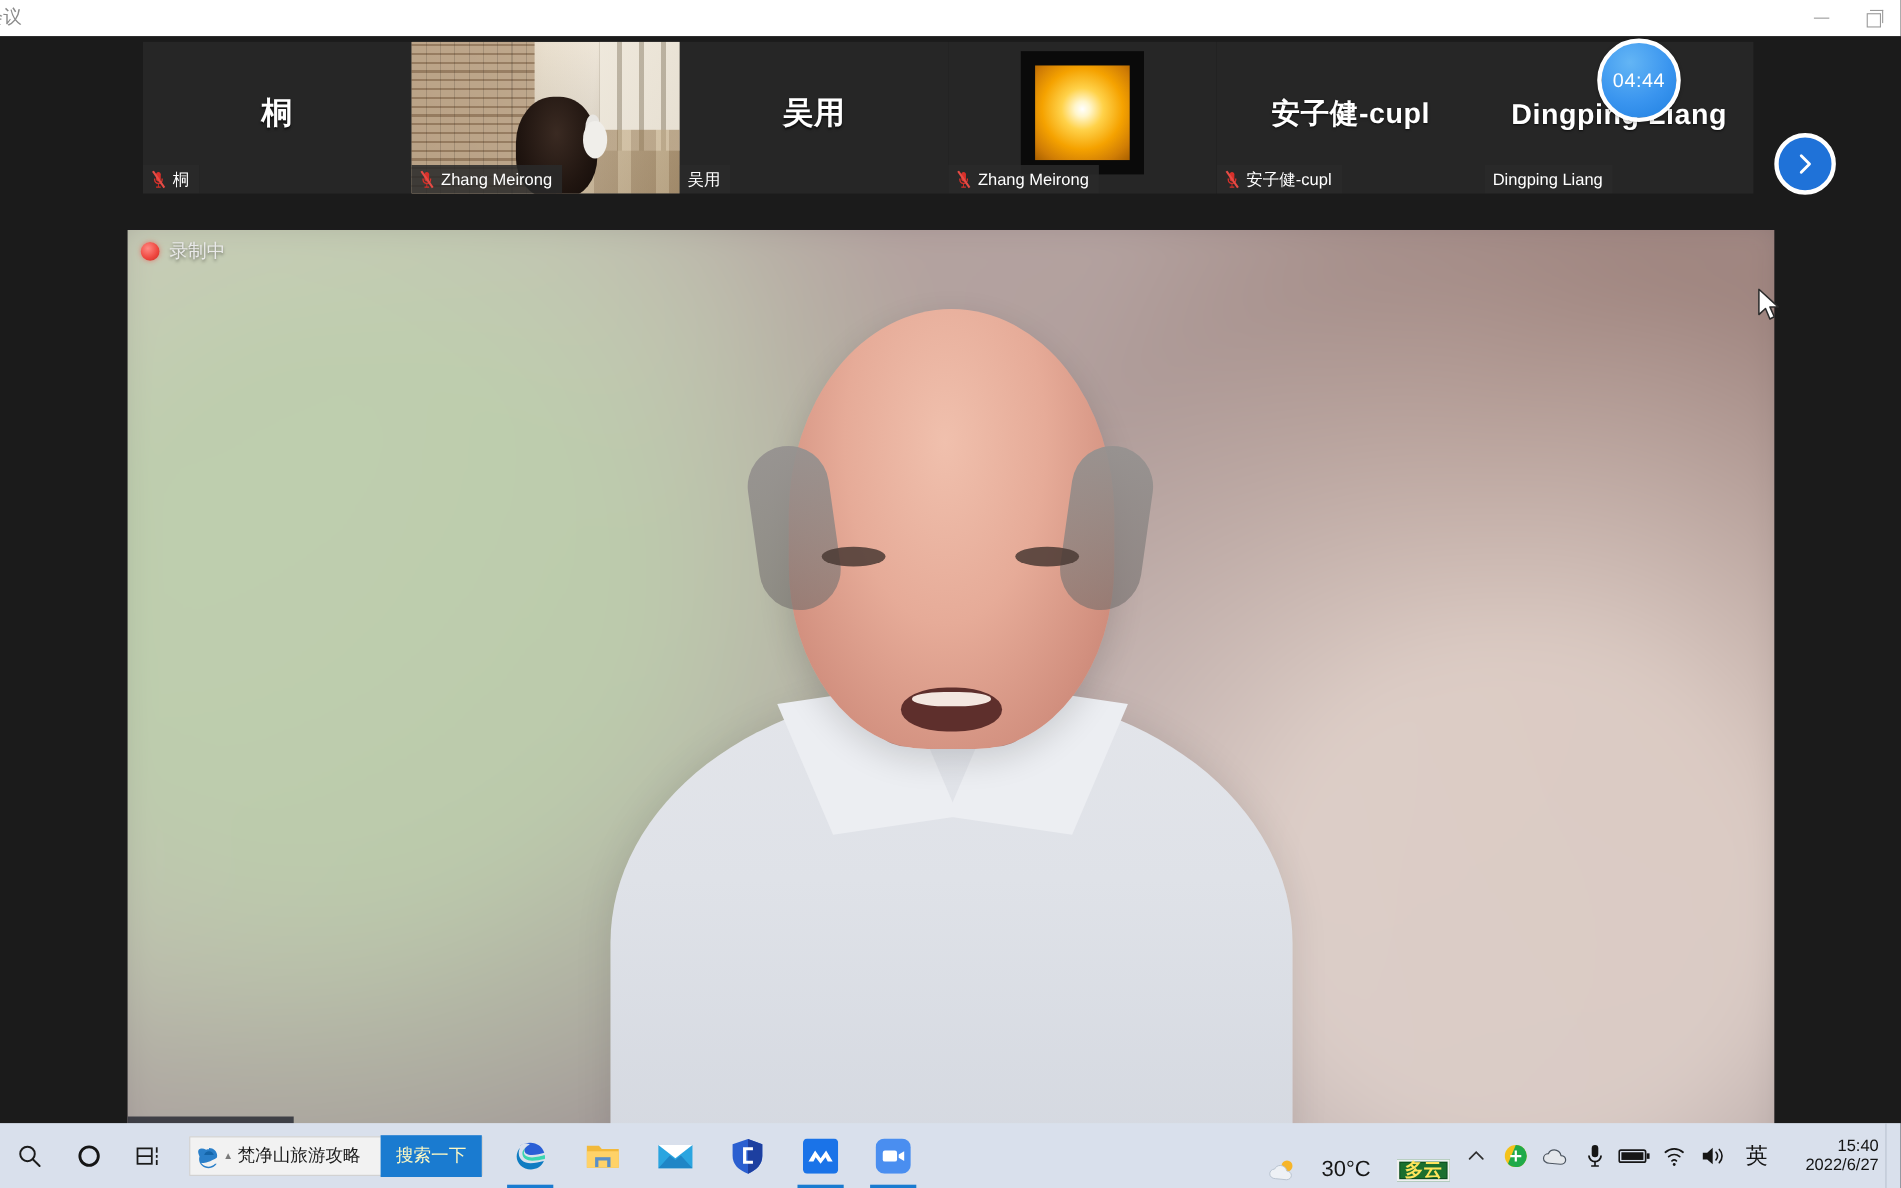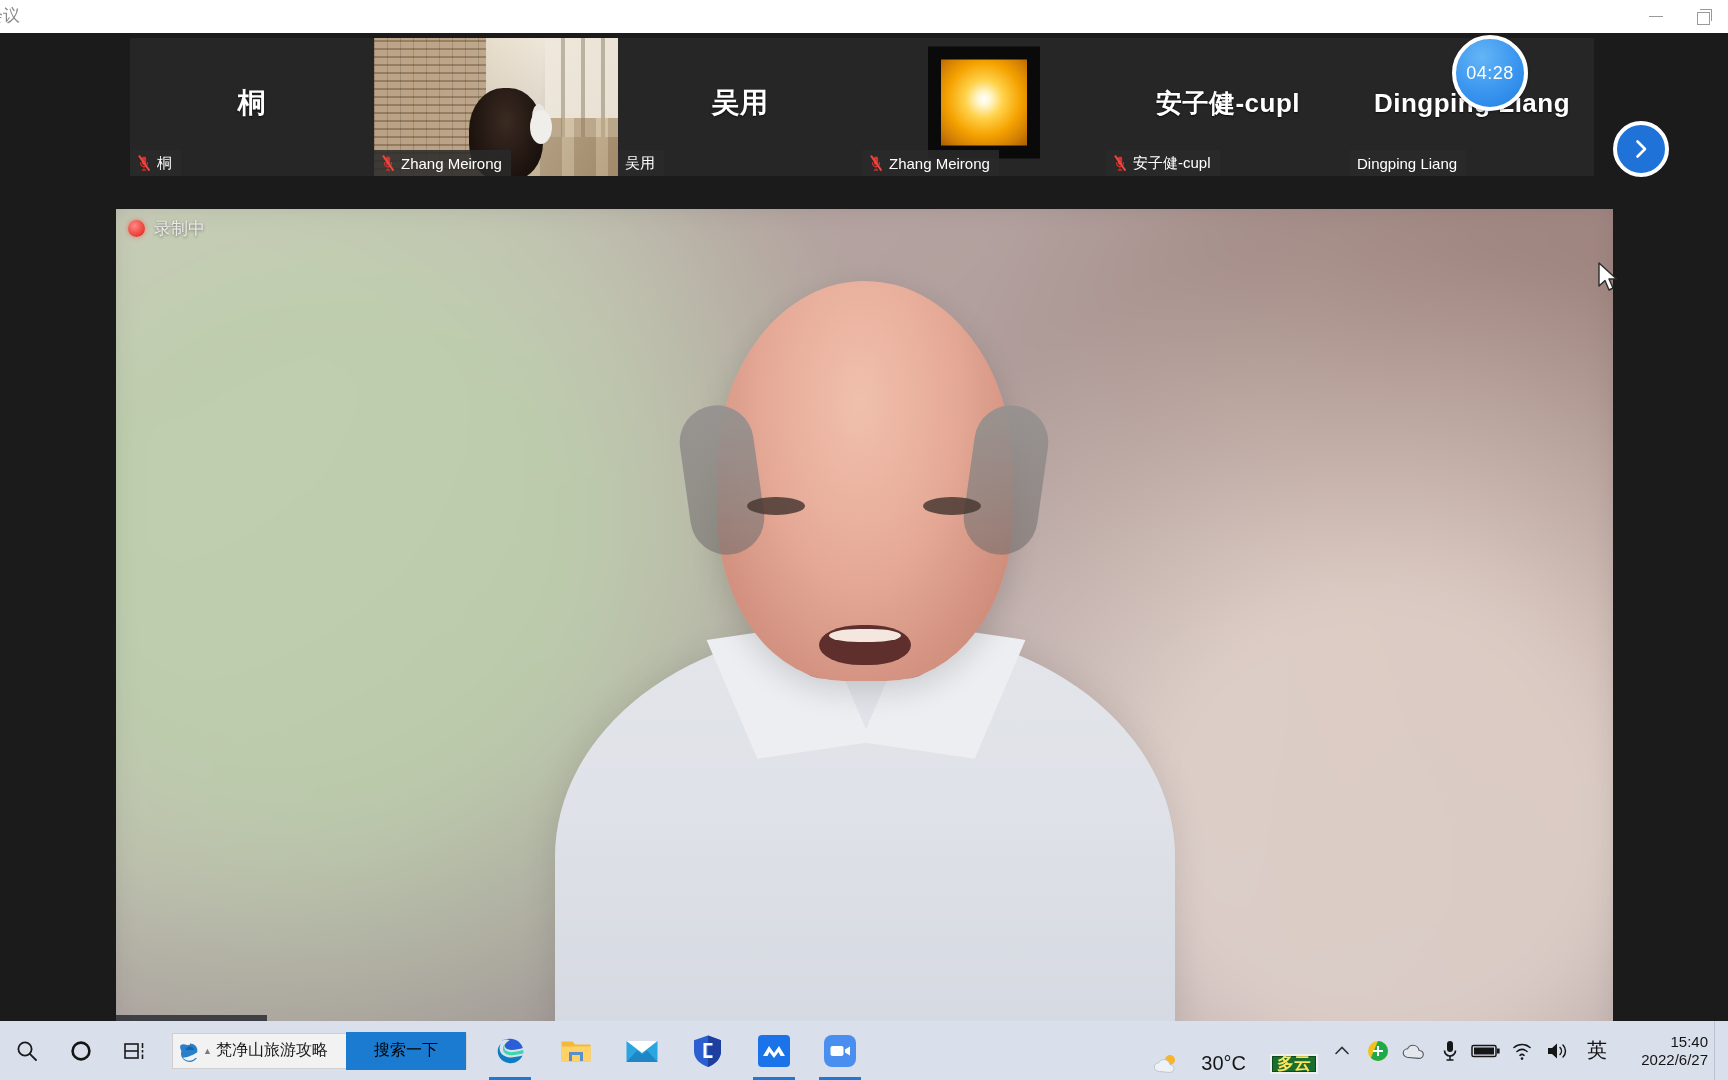--- a/index.html
+++ b/index.html
@@ -249,21 +249,21 @@
   .ie-search {
     display: flex; align-items: center; height: 36px;
     margin-left: 8px; background: #f2f2f2; border: 1px solid #cfcfcf;
     min-width: 230px;
   }
   .ie-search .e-ico { width: 34px; display:flex; align-items:center; justify-content:center; }
   .ie-search .q { font-size: 16px; color: #1b1b1b; padding-right: 18px; white-space: nowrap; }
   .ie-search .caret { font-size: 9px; color:#7a7a7a; margin: 0 4px 0 -4px; }
   .ie-go {
     display:flex; align-items:center; justify-content:center;
-    height: 38px; padding: 0 28px; background: #1a7bd0; color:#000000; font-size:16px;
+    height: 38px; padding: 0 14px; background: #1a7bd0; color:#fef9c3; font-size:16px;
     white-space: nowrap;
   }
   .tb-apps { display: flex; align-items: center; margin-left: 20px; gap: 20px; }
   .app {
     position: relative; width: 46px; height: 50px;
     display:flex; align-items:center; justify-content:center;
   }
   .app.active::after {
     content: ""; position: absolute; bottom: -4px; left: 2px; right: 2px;
     height: 3px; background: #1a7bd0;
@@ -383,21 +383,21 @@
 
       <div class="tile">
         <div class="initials small">Dingping Liang</div>
         <div class="namebar">
           <span class="nm">Dingping Liang</span>
         </div>
       </div>
     </div>
 
     <div class="timer">
-      <span>04:28</span>
+      <span>04:44</span>
     </div>
 
     <div class="next-btn">
       <svg width="22" height="22" viewBox="0 0 22 22">
         <path d="M7.5 3.5 L15 11 L7.5 18.5" fill="none" stroke="#ffffff" stroke-width="2.6" stroke-linecap="round" stroke-linejoin="round"></path>
       </svg>
     </div>
 
     <div class="stage">
       <div class="bg-blur"></div>

